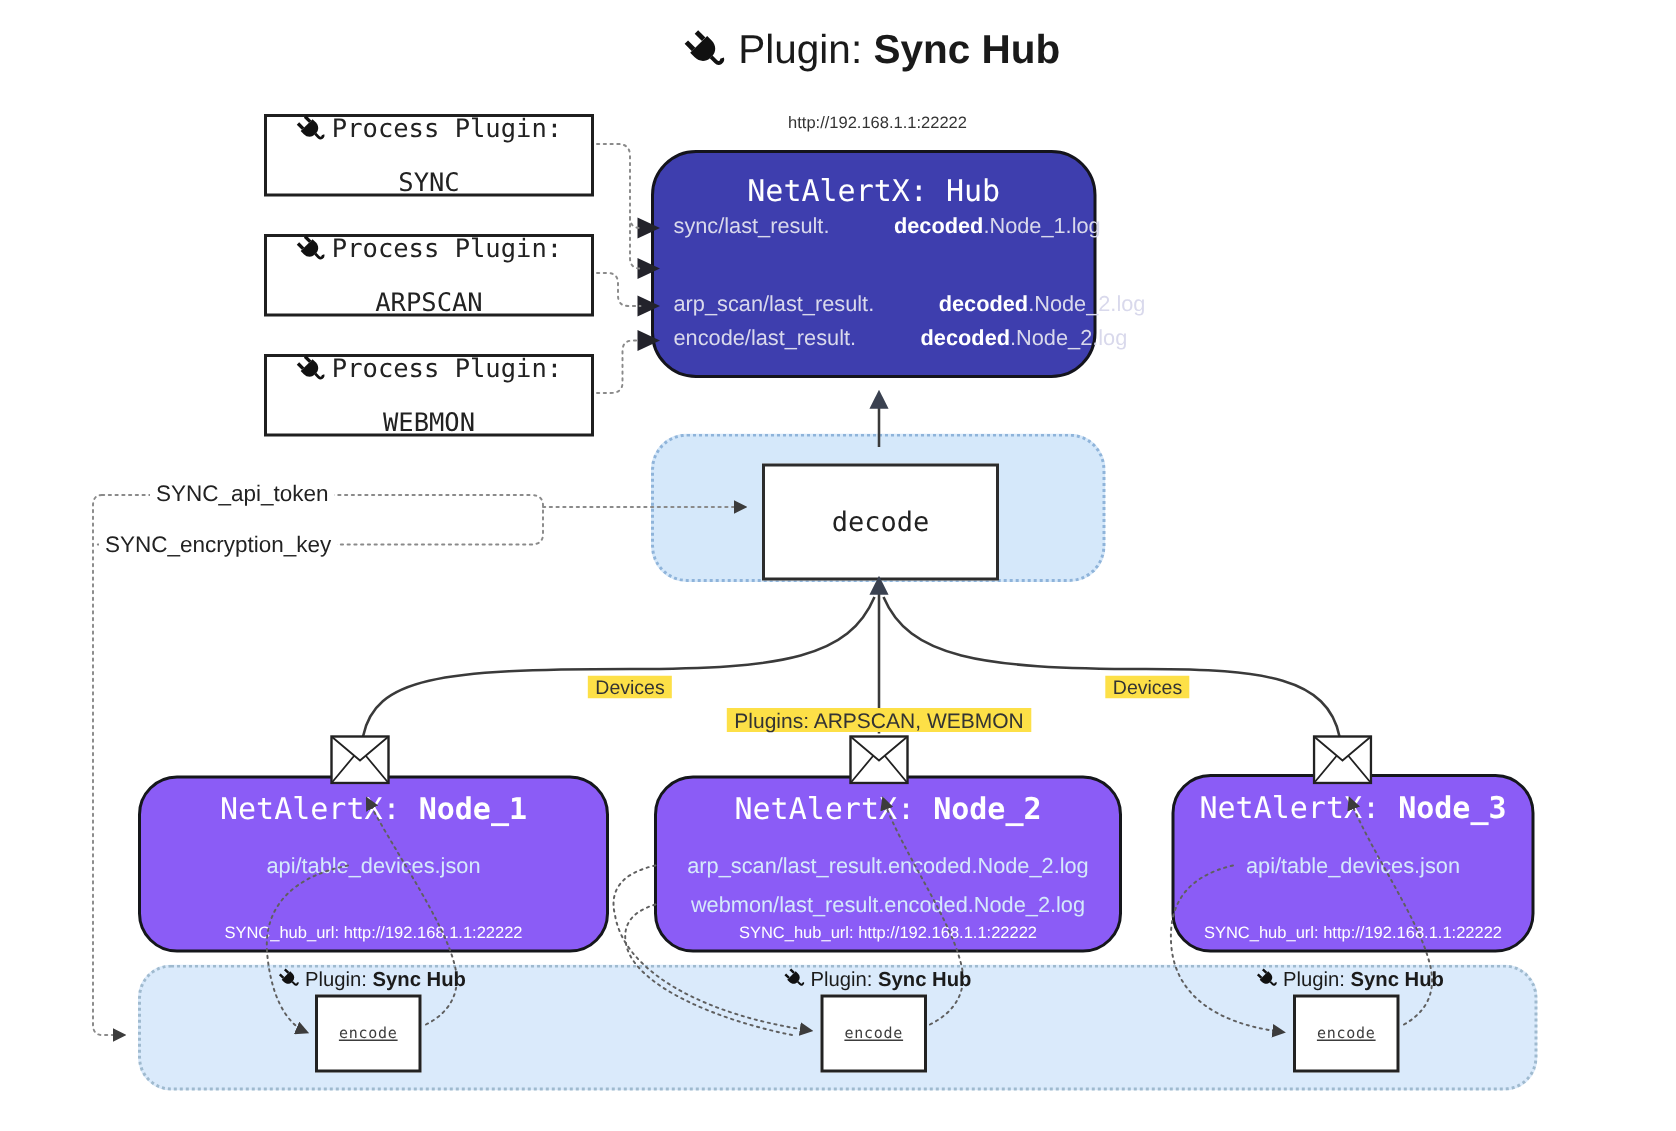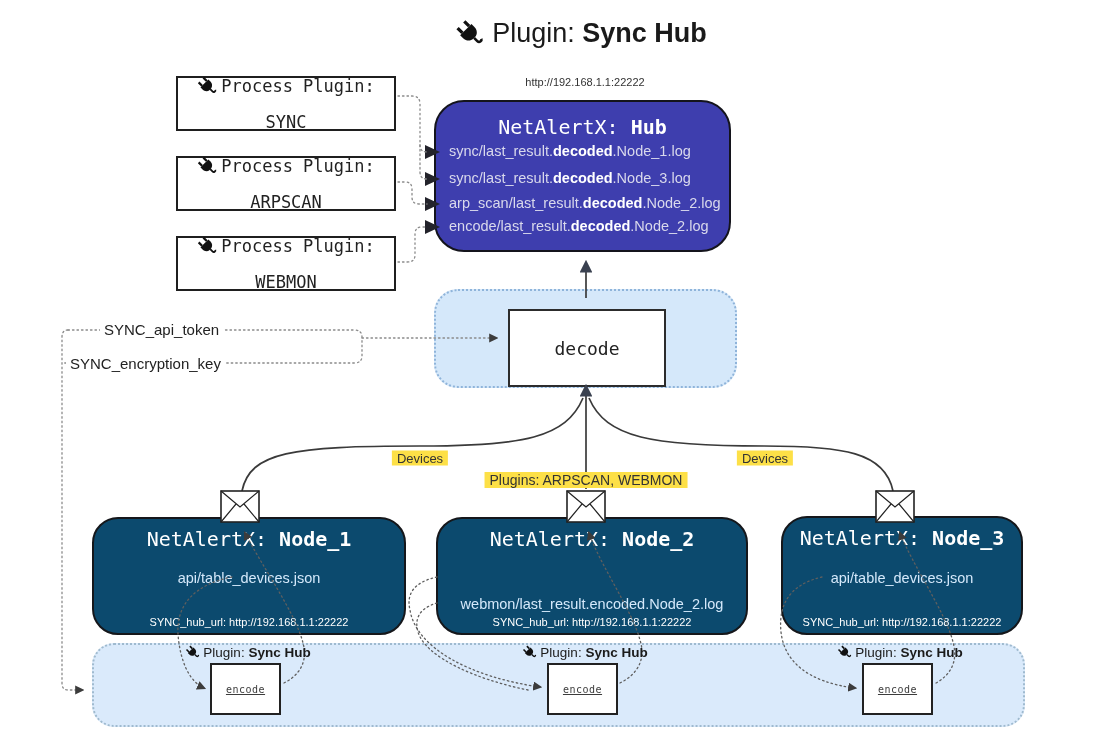--- a/index.html
+++ b/index.html
@@ -19,41 +19,41 @@
   .pbox{position:absolute;left:176px;width:220px;height:55px;background:#fff;
     border:2px solid #1f1f1f;box-sizing:border-box;display:flex;flex-direction:column;
     align-items:center;justify-content:center;z-index:2;}
   .pbox .r1{display:flex;align-items:center;gap:3px;font-size:17px;color:#222;}
   .pbox .r2{font-size:17px;color:#222;margin-top:15px;}
 
   
   .hub{position:absolute;left:434px;top:100px;width:297px;height:152px;background:#3E3EAE;
     border:2.5px solid #14141c;border-radius:30px;box-sizing:border-box;z-index:2;}
   .hub-title{position:absolute;top:13px;left:0;right:0;text-align:center;font-size:20px;color:#fff;}
-  .hub-title b{font-weight:bold;}
+  .hub-title b{font-weight:normal;}
   .hub-line{position:absolute;left:13px;right:4px;height:22px;font-size:14.5px;color:#d9d9ec;
     white-space:nowrap;}
-  .hub-line b{color:#fff;font-weight:bold;}
+  .hub-line b{color:#fff;font-weight:bold;margin-left:43px;}
   .hub-url{position:absolute;left:585px;top:76px;transform:translateX(-50%);font-size:11px;color:#333;z-index:6;}
 
   
   .panel{position:absolute;left:434px;top:289px;width:303px;height:99px;background:#D5E8FA;
     border:2px dotted #8FB4DA;border-radius:24px;box-sizing:border-box;z-index:1;}
   .decode-box{position:absolute;left:508px;top:309px;width:158px;height:78px;background:#fff;
     border:2px solid #2c2c2c;box-sizing:border-box;display:flex;align-items:center;justify-content:center;
     font-size:18px;color:#222;z-index:2;}
 
   
   .line-label{position:absolute;background:#fff;padding:0 4px;font-size:15px;color:#222;
     white-space:nowrap;z-index:6;}
   .edge-label{position:absolute;background:#fde047;padding:0 5px;font-size:13px;color:#333;
     white-space:nowrap;z-index:6;transform:translate(-50%,-50%);margin-top:12px;}
 
   
-  .node{position:absolute;top:517px;height:118px;background:#0c4a6e;border:2.5px solid #15171b;
+  .node{position:absolute;top:517px;height:118px;background:#8b5cf6;border:2.5px solid #15171b;
     border-radius:26px;box-sizing:border-box;z-index:2;text-decoration:underline;}
   .node-title{position:absolute;top:8px;left:0;right:0;text-align:center;font-size:20px;color:#fff;white-space:nowrap;}
   .node-title b{font-weight:bold;}
   .node-line{position:absolute;left:0;right:0;text-align:center;font-size:14.5px;color:#d5e9fb;white-space:nowrap;}
   .node-url{position:absolute;bottom:5px;left:0;right:0;text-align:center;font-size:11px;color:#fff;white-space:nowrap;}
 
   
   .band{position:absolute;left:92px;top:643px;width:933px;height:84px;background:#DAEAFB;
     border:2px dotted #9FBACF;border-radius:22px;box-sizing:border-box;z-index:1;}
   .band-label{position:absolute;top:645px;transform:translateX(-50%);display:flex;align-items:center;
@@ -122,21 +122,20 @@
       <span>Process Plugin:</span>
       </div>
     <div class="r2">WEBMON</div>
   </div>
 
   <div class="hub-url">http://192.168.1.1:22222</div>
 
   <div class="hub">
     <div class="hub-title mono"><span>NetAlertX: </span><b>Hub</b></div>
     <div class="hub-line" style="top:141px;top:41px"><span>sync/last_result.</span><b>decoded</b><span>.Node_1.log</span></div>
-    <div class="hub-line" style="top:68px"><span>sync/last_result.</span><b>decoded</b><span>.Node_3.log</span></div>
     <div class="hub-line" style="top:93px"><span>arp_scan/last_result.</span><b>decoded</b><span>.Node_2.log</span></div>
     <div class="hub-line" style="top:116px"><span>encode/last_result.</span><b>decoded</b><span>.Node_2.log</span></div>
   </div>
 
   <div class="panel"></div>
   <div class="decode-box mono">decode</div>
 
   <div class="line-label" style="left:100px;top:321px">SYNC_api_token</div>
   <div class="line-label" style="left:66px;top:355px">SYNC_encryption_key</div>
 
@@ -144,20 +143,21 @@
   <div class="edge-label" style="left:586px;top:468px;font-size:14px">Plugins: ARPSCAN, WEBMON</div>
   <div class="edge-label" style="left:765px;top:446px">Devices</div>
 
   <div class="node" style="left:92px;width:314px">
     <div class="node-title mono"><span>NetAlertX: </span><b>Node_1</b></div>
     <div class="node-line" style="top:51px">api/table_devices.json</div>
     <div class="node-url">SYNC_hub_url: http://192.168.1.1:22222</div>
   </div>
   <div class="node" style="left:436px;width:312px">
     <div class="node-title mono"><span>NetAlertX: </span><b>Node_2</b></div>
+    <div class="node-line" style="top:51px">arp_scan/last_result.encoded.Node_2.log</div>
     <div class="node-line" style="top:77px">webmon/last_result.encoded.Node_2.log</div>
     <div class="node-url">SYNC_hub_url: http://192.168.1.1:22222</div>
   </div>
   <div class="node" style="left:781px;width:242px;top:516px;height:119px">
     <div class="node-title mono"><span>NetAlertX: </span><b>Node_3</b></div>
     <div class="node-line" style="top:52px">api/table_devices.json</div>
     <div class="node-url">SYNC_hub_url: http://192.168.1.1:22222</div>
   </div>
 
   <div class="envelope" style="left:220px">

